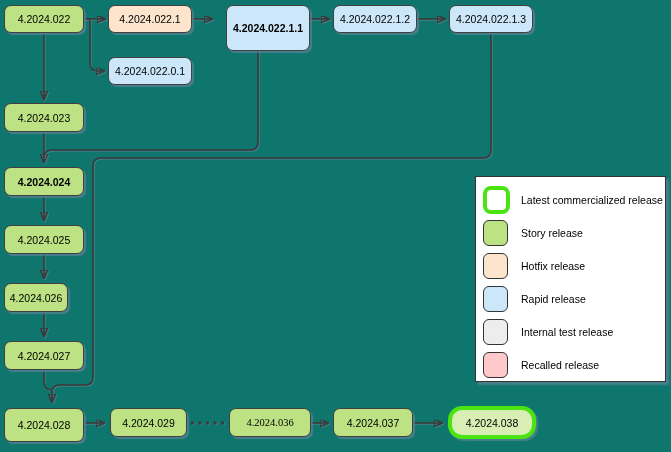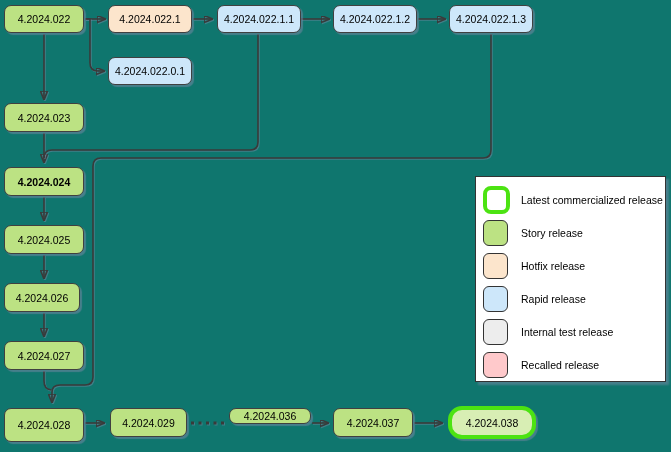--- a/index.html
+++ b/index.html
@@ -98,34 +98,34 @@
     <path d="M44,371 V381 Q44,389 51,390"></path>
     <path d="M491,34 V150 Q491,158 483,158 H101 Q93,158 93,166 V377 Q93,385 85,385 H60 Q52,385 52,392 V402" marker-end="url(#arr)"></path>
     <path d="M85,423 H104" marker-end="url(#arr)"></path>
     <path class="dotted" d="M191,423 H226"></path>
     <path d="M312,423 H328" marker-end="url(#arr)"></path>
     <path d="M414,423 H442" marker-end="url(#arr)"></path>
   </svg>
 
   <div class="node story" style="left:4px;top:5px;width:80px;height:28px;">4.2024.022</div>
   <div class="node hotfix" style="left:108px;top:5px;width:84px;height:28px;">4.2024.022.1</div>
-  <div class="node rapid" style="left:217px;top:5px;width:84px;height:28px;">4.2024.022.1.1</div>
+  <div class="node rapid" style="left:226px;top:5px;width:84px;height:46px;font-weight:bold;">4.2024.022.1.1</div>
   <div class="node rapid" style="left:333px;top:5px;width:84px;height:28px;">4.2024.022.1.2</div>
   <div class="node rapid" style="left:449px;top:5px;width:84px;height:28px;">4.2024.022.1.3</div>
   <div class="node rapid" style="left:108px;top:57px;width:84px;height:28px;">4.2024.022.0.1</div>
 
   <div class="node story" style="left:4px;top:103px;width:80px;height:29px;">4.2024.023</div>
   <div class="node story" style="left:4px;top:167px;width:80px;height:29px;font-weight:bold;">4.2024.024</div>
   <div class="node story" style="left:4px;top:225px;width:80px;height:29px;">4.2024.025</div>
-  <div class="node story" style="left:4px;top:283px;width:76px;height:29px;">4.2024.026</div>
+  <div class="node story" style="left:4px;top:283px;width:64px;height:29px;">4.2024.026</div>
   <div class="node story" style="left:4px;top:341px;width:80px;height:29px;">4.2024.027</div>
 
   <div class="node story" style="left:4px;top:408px;width:80px;height:34px;">4.2024.028</div>
   <div class="node story" style="left:110px;top:408px;width:77px;height:29px;">4.2024.029</div>
-  <div class="node story" style="left:229px;top:408px;width:82px;height:16px;">4.2024.036</div>
+  <div class="node story" style="left:229px;top:408px;width:82px;height:29px;font-family:Liberation Serif, serif;">4.2024.036</div>
   <div class="node story" style="left:333px;top:408px;width:80px;height:29px;">4.2024.037</div>
   <div class="node latest" style="left:448px;top:406px;width:88px;height:33px;">4.2024.038</div>
 
   <div class="legend">
     <div class="legend-row">
       <span class="swatch latest"></span>
       <span class="legend-label">Latest commercialized release</span>
     </div>
     <div class="legend-row">
       <span class="swatch story"></span>

